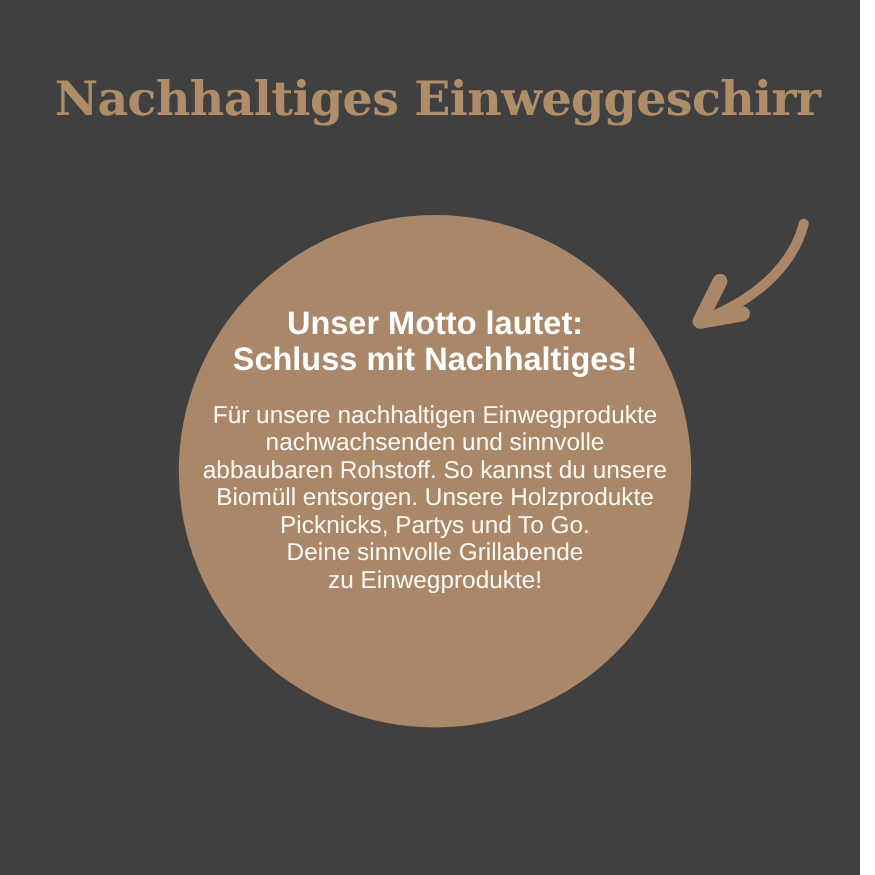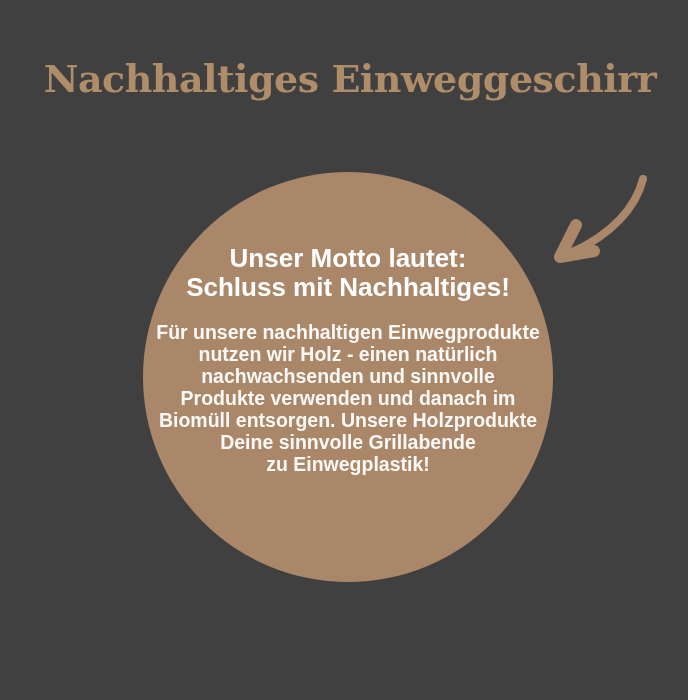--- a/index.html
+++ b/index.html
@@ -45,21 +45,21 @@
     line-height: 29px;
     color: #ffffff;
   }
   .motto-body {
     position: absolute;
     top: 149px;
     left: 0;
     width: 100%;
     font-size: 19.5px;
     line-height: 22px;
-    font-weight: 700;
+    font-weight: 400;
     color: #fbf9f6;
   }
   .motto-body div, .motto-heading div { white-space: nowrap; }
   .arrow-svg {
     position: absolute;
     left: 540px;
     top: 165px;
     width: 120px;
     height: 110px;
   }
@@ -73,26 +73,26 @@
 
   <div class="circle">
 
     <div class="motto-heading">
       <div>Unser Motto lautet:</div>
       <div>Schluss mit Nachhaltiges!</div>
     </div>
 
     <div class="motto-body">
       <div>Für unsere nachhaltigen Einwegprodukte</div>
-      <div>nutzen wir Holz - einen natürlich</div>
       <div>nachwachsenden und sinnvolle</div>
-      <div>Produkte verwenden und danach im</div>
+      <div>abbaubaren Rohstoff. So kannst du unsere</div>
       <div>Biomüll entsorgen. Unsere Holzprodukte</div>
+      <div>Picknicks, Partys und To Go.</div>
       <div>Deine sinnvolle Grillabende</div>
-      <div>zu Einwegplastik!</div>
+      <div>zu Einwegprodukte!</div>
     </div>
 
   </div>
 
   <svg class="arrow-svg" viewBox="0 0 120 110" aria-hidden="true">
     <path d="M 103 14 C 96 42, 72 70, 30 88" fill="none" stroke="#a98768" stroke-width="8" stroke-linecap="round"></path>
     <path d="M 36 60 L 20 92 L 54 86" fill="none" stroke="#a98768" stroke-width="12" stroke-linecap="round" stroke-linejoin="round"></path>
   </svg>
 
 </div>

